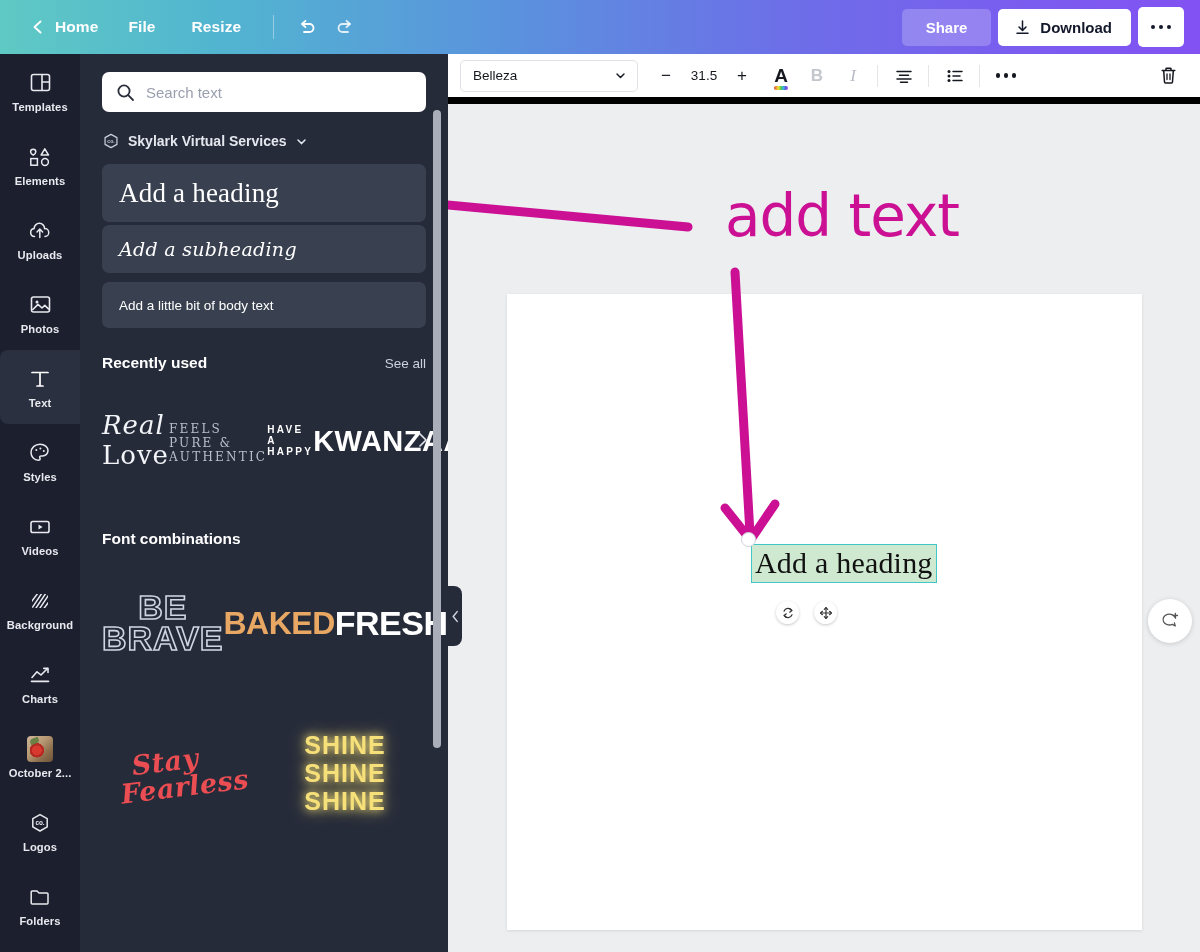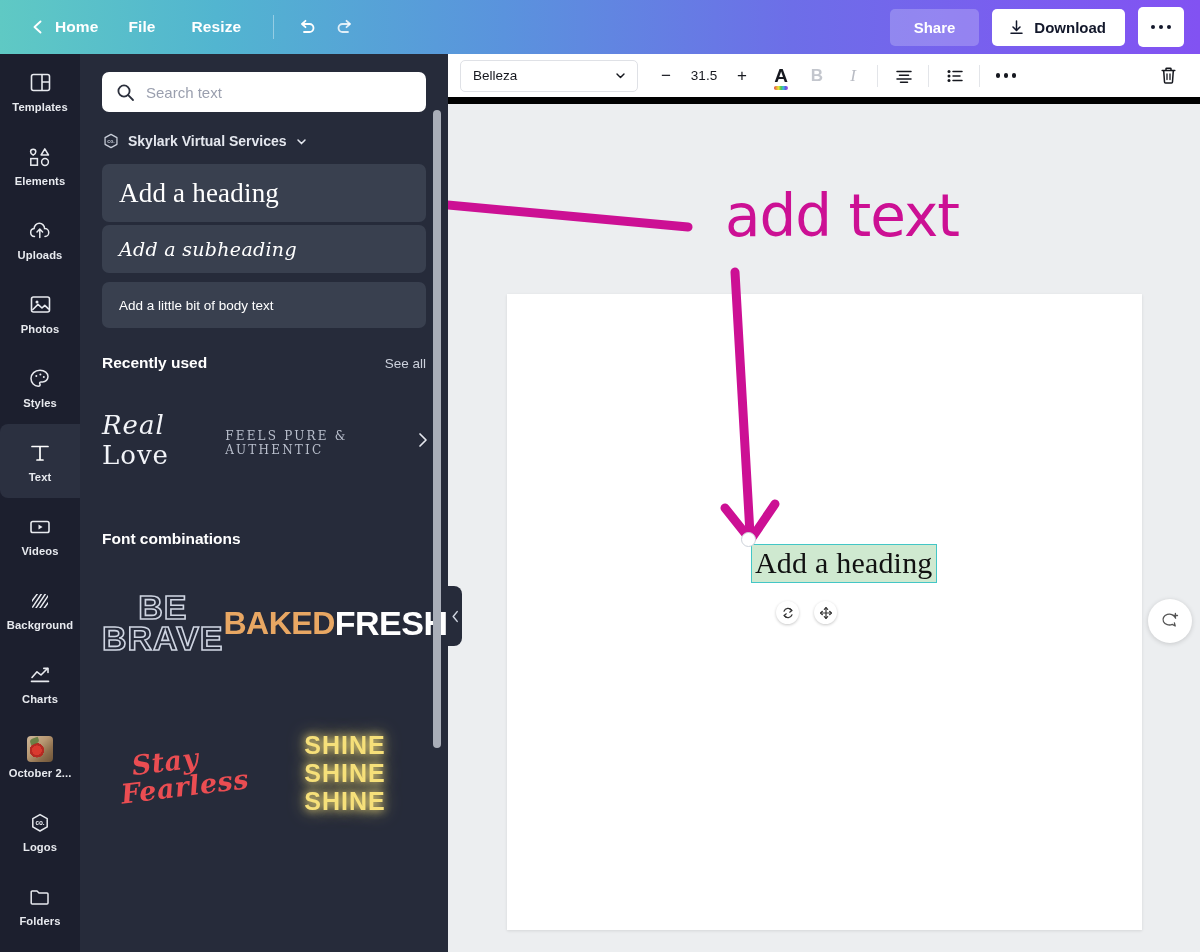--- a/index.html
+++ b/index.html
@@ -19,21 +19,21 @@
   }
   .tb-left { display: flex; align-items: center; height: 100%; padding-left: 18px; gap: 0; }
   .tb-home { display: flex; align-items: center; gap: 9px; padding: 7px 12px; border-radius: 5px; cursor: pointer; }
   .tb-home .chev { width: 16px; height: 16px; }
   .tb-item {
     color: #fff; font-size: 15.5px; font-weight: 700; letter-spacing: .1px;
     padding: 7px 18px; border-radius: 5px; cursor: pointer; white-space: nowrap;
   }
   .tb-sep { width: 1px; height: 24px; background: rgba(255,255,255,.38); margin: 0 14px; }
   .tb-icobtn { width: 38px; height: 38px; display: flex; align-items: center; justify-content: center; border-radius: 5px; cursor: pointer; }
-  .tb-right { margin-left: auto; display: flex; align-items: center; gap: 13px; padding-right: 16px; }
+  .tb-right { margin-left: auto; display: flex; align-items: center; gap: 7px; padding-right: 16px; }
   .btn-share {
     background: rgba(255,255,255,.22); color: #fff; font-size: 15px; font-weight: 700;
     padding: 10px 24px; border-radius: 5px; border: none; cursor: pointer;
     font-family: "Liberation Sans", sans-serif;
   }
   .btn-download {
     background: #fff; color: #13182b; font-size: 15px; font-weight: 700;
     padding: 10px 19px 10px 16px; border-radius: 5px; border: none; cursor: pointer;
     display: flex; align-items: center; gap: 9px;
     font-family: "Liberation Sans", sans-serif;
@@ -277,39 +277,39 @@
       <span class="rail-ico">
         <svg width="23" height="23" viewBox="0 0 23 23">
           <rect x="2.5" y="4" width="18" height="15" rx="2" fill="none" stroke="#e8eaef" stroke-width="1.6"></rect>
           <circle cx="8" cy="9" r="1.5" fill="#e8eaef"></circle>
           <path d="M3.4 17 L9 11.4 L13 15 L15.8 12.4 L20 16.4" fill="none" stroke="#e8eaef" stroke-width="1.6" stroke-linejoin="round"></path>
         </svg>
       </span>
       <span class="rail-label">Photos</span>
     </div>
 
+    <div class="rail-item active">
+      <span class="rail-ico">
+        <svg width="24" height="24" viewBox="0 0 24 24">
+          <path d="M4 5.5 H20 M12 5.5 V19 M9 19 H15" fill="none" stroke="#fff" stroke-width="1.7" stroke-linecap="round"></path>
+        </svg>
+      </span>
+      <span class="rail-label">Text</span>
+    </div>
+
     <div class="rail-item">
       <span class="rail-ico">
         <svg width="24" height="24" viewBox="0 0 24 24">
           <path d="M12 3.2 C6.9 3.2 3 6.9 3 11.6 c0 4.4 3.4 7.6 7.2 7.6 1.4 0 1.9-.7 1.9-1.5 0-.6-.5-1-.5-1.6 0-.7.6-1.2 1.4-1.2h1.6c3 0 5.4-2.3 5.4-5.3 0-3.6-3.4-6.4-8-6.4z" fill="none" stroke="#e8eaef" stroke-width="1.5"></path>
           <circle cx="8.3" cy="9" r="1" fill="#e8eaef"></circle>
             <circle cx="12.4" cy="7.4" r="1" fill="#e8eaef"></circle>
             <circle cx="15.8" cy="10" r="1" fill="#e8eaef"></circle>
         </svg>
       </span>
       <span class="rail-label">Styles</span>
-    </div>
-
-    <div class="rail-item active">
-      <span class="rail-ico">
-        <svg width="24" height="24" viewBox="0 0 24 24">
-          <path d="M4 5.5 H20 M12 5.5 V19 M9 19 H15" fill="none" stroke="#fff" stroke-width="1.7" stroke-linecap="round"></path>
-        </svg>
-      </span>
-      <span class="rail-label">Text</span>
     </div>
 
     <div class="rail-item">
       <span class="rail-ico">
         <svg width="24" height="24" viewBox="0 0 24 24">
           <rect x="3" y="6.5" width="18" height="11" rx="1.8" fill="none" stroke="#e8eaef" stroke-width="1.6"></rect>
           <path d="M10.5 9.6 L14.6 12 L10.5 14.4 Z" fill="#e8eaef"></path>
         </svg>
       </span>
       <span class="rail-label">Videos</span>
@@ -401,20 +401,24 @@
       <span class="sec-link">See all</span>
     </div>
 
     <div class="thumb-row" style="height:128px; margin-top:4px;">
       <div class="thumb">
         <div class="t-real">
           <i>Real</i>
           <span>Love</span>
         </div>
         <div class="t-real-sub">FEELS PURE &amp; AUTHENTIC</div>
+      </div>
+      <div class="thumb">
+        <div class="t-kw-top">HAVE A HAPPY</div>
+        <div class="t-kw">KWANZAA</div>
       </div>
       <svg class="row-chev" width="18" height="18" viewBox="0 0 18 18">
         <path d="M6 3 L12 9 L6 15" fill="none" stroke="#e4e7ee" stroke-width="1.7" stroke-linecap="round" stroke-linejoin="round"></path>
       </svg>
     </div>
 
     <div class="sec-head" style="padding-top:26px;">
       <span class="sec-title">Font combinations</span>
     </div>
 

